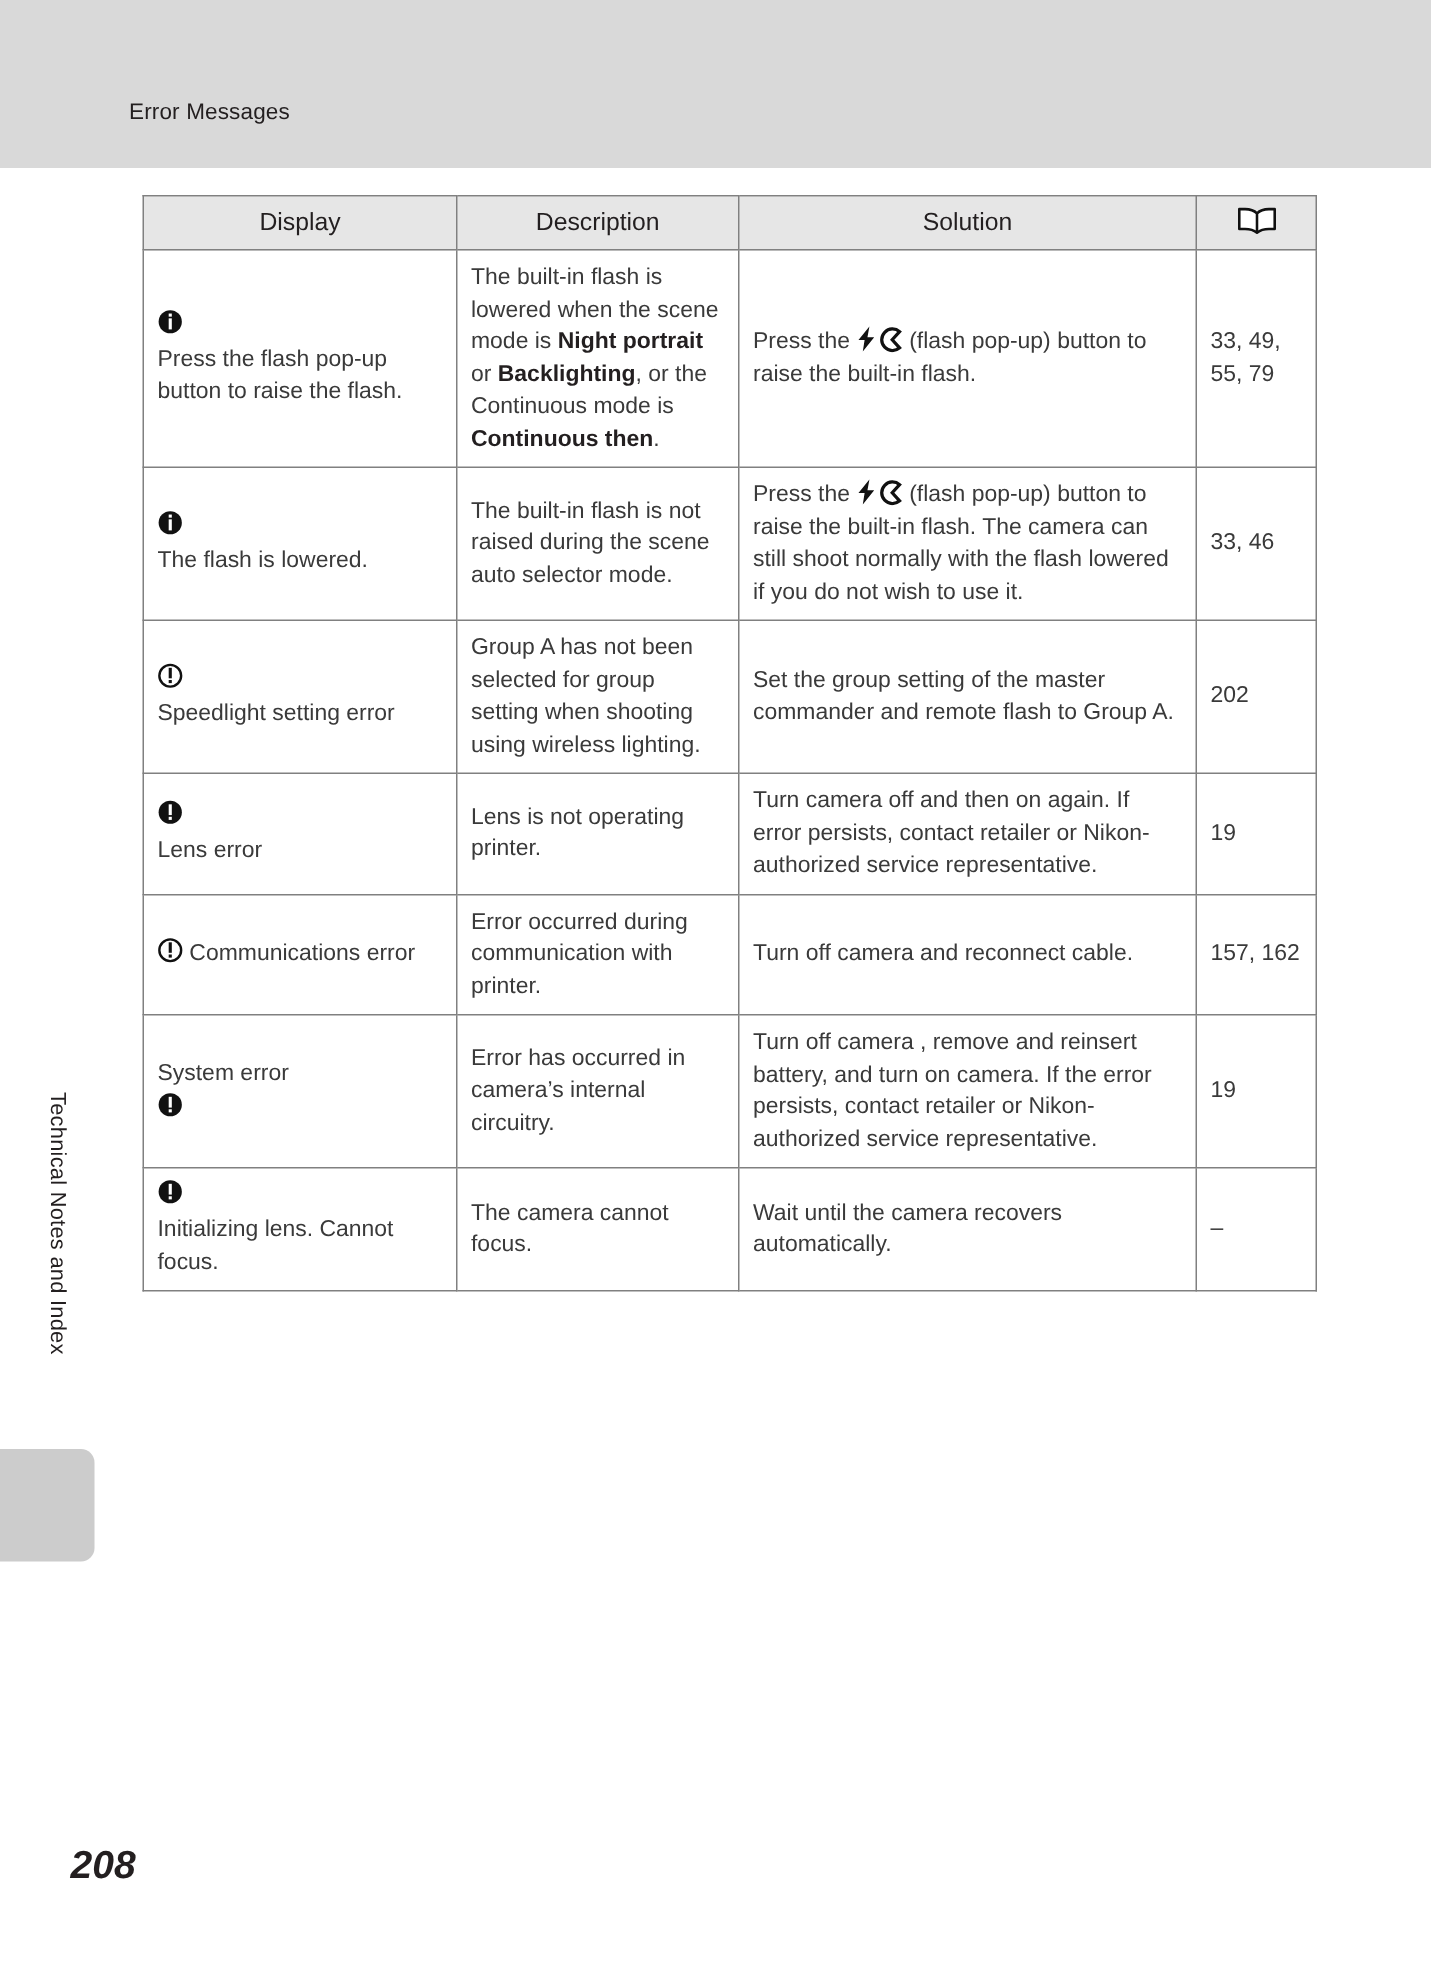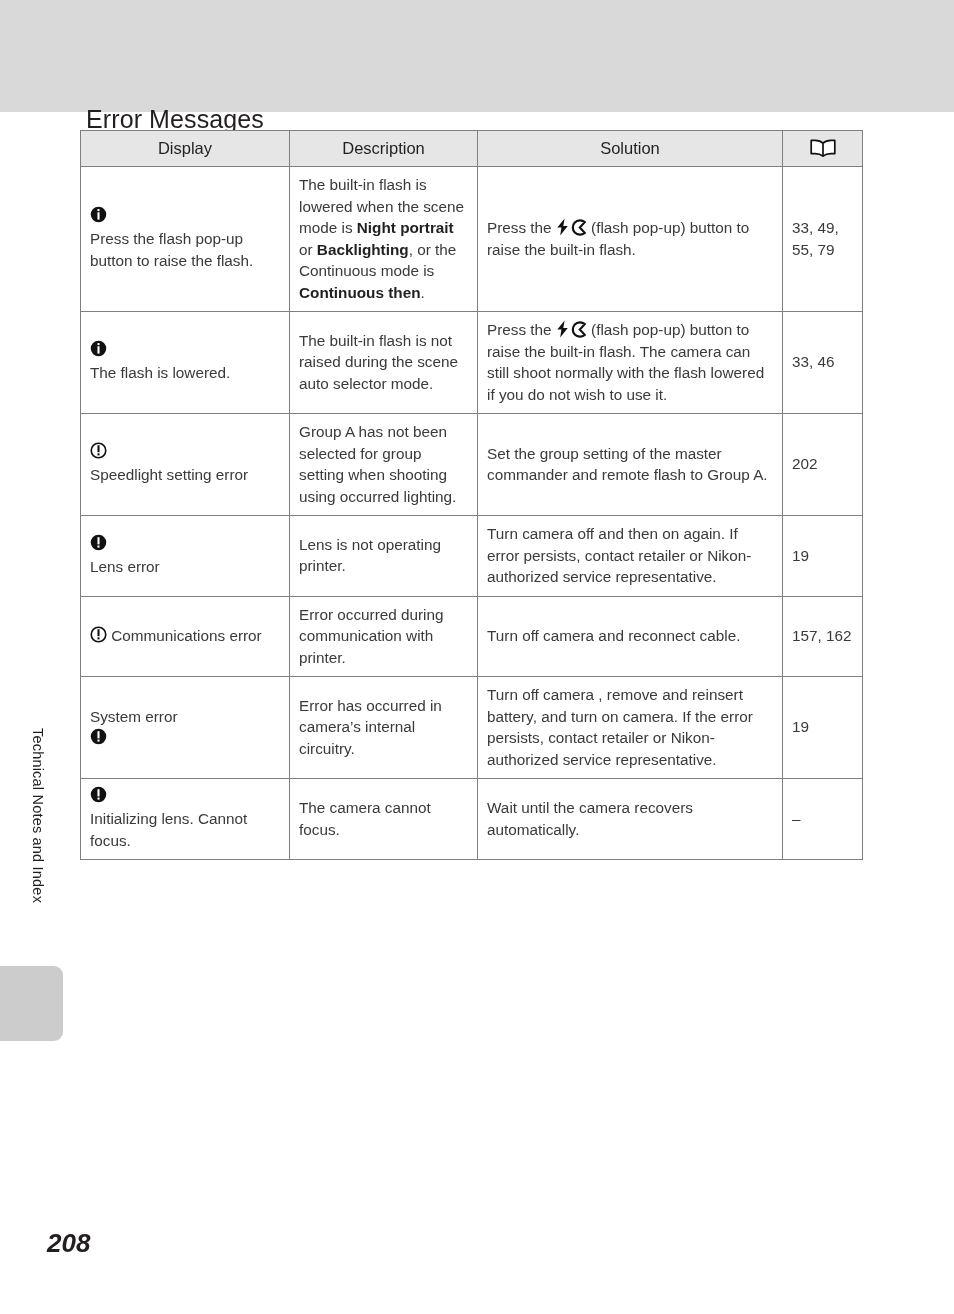--- a/index.html
+++ b/index.html
@@ -18,25 +18,24 @@
   .header-band {
     position: absolute;
     left: 0; top: 0;
     width: 954px; height: 112px;
     background: #d9d9d9;
   }
   .header-title {
     position: absolute;
     left: 86px;
     top: 66px;
-    font-size: 25px;
+    font-size: 15px;
     letter-spacing: 0.1px;
     color: #231f20;
     white-space: nowrap;
-    margin-top: 39px;
   }
 
   
   .side-tab-block {
     position: absolute;
     left: -10px;
     top: 966px;
     width: 73px;
     height: 75px;
     background: #cccccc;
@@ -64,21 +63,21 @@
     top: 1228px;
     font-size: 26px;
     font-weight: bold;
     font-style: italic;
     color: #231f20;
   }
 
   
   .err-table {
     position: absolute;
-    left: 80px;
+    left: 95px;
     top: 130px;
     width: 782px;
     border-collapse: collapse;
     table-layout: fixed;
   }
   .err-table td, .err-table th {
     border: 1.6px solid #808080;
     vertical-align: middle;
     padding: 7px 9px 8px 9px;
     font-weight: normal;
@@ -203,21 +202,21 @@
         <td class="cell-display">
           <span class="icon-line"><span class="ic ic-warn">
     <svg viewBox="0 0 18 18" xmlns="http://www.w3.org/2000/svg">
       <circle cx="9" cy="9" r="7.7" fill="#ffffff" stroke="#111111" stroke-width="1.7"></circle>
       <rect x="7.9" y="3.4" width="2.2" height="7.4" fill="#111111"></rect>
       <rect x="7.9" y="12.0" width="2.2" height="2.2" fill="#111111"></rect>
     </svg>
   </span></span>
           <span class="display-msg">Speedlight setting error</span>
         </td>
-        <td class="cell-desc"><span>Group A has not been selected for group setting when shooting using occurred lighting.</span></td>
+        <td class="cell-desc"><span>Group A has not been selected for group setting when shooting using wireless lighting.</span></td>
         <td class="cell-sol"><span>Set the group setting of the master commander and remote flash to Group A.</span></td>
         <td class="cell-ref">202</td>
       </tr>
       <tr>
         <td class="cell-display">
           <span class="icon-line"><span class="ic ic-warn">
     <svg viewBox="0 0 18 18" xmlns="http://www.w3.org/2000/svg">
       <circle cx="9" cy="9" r="8.2" fill="#111111"></circle>
       <rect x="7.9" y="3.4" width="2.2" height="7.6" fill="#ffffff"></rect>
       <rect x="7.9" y="12.2" width="2.2" height="2.2" fill="#ffffff"></rect>

